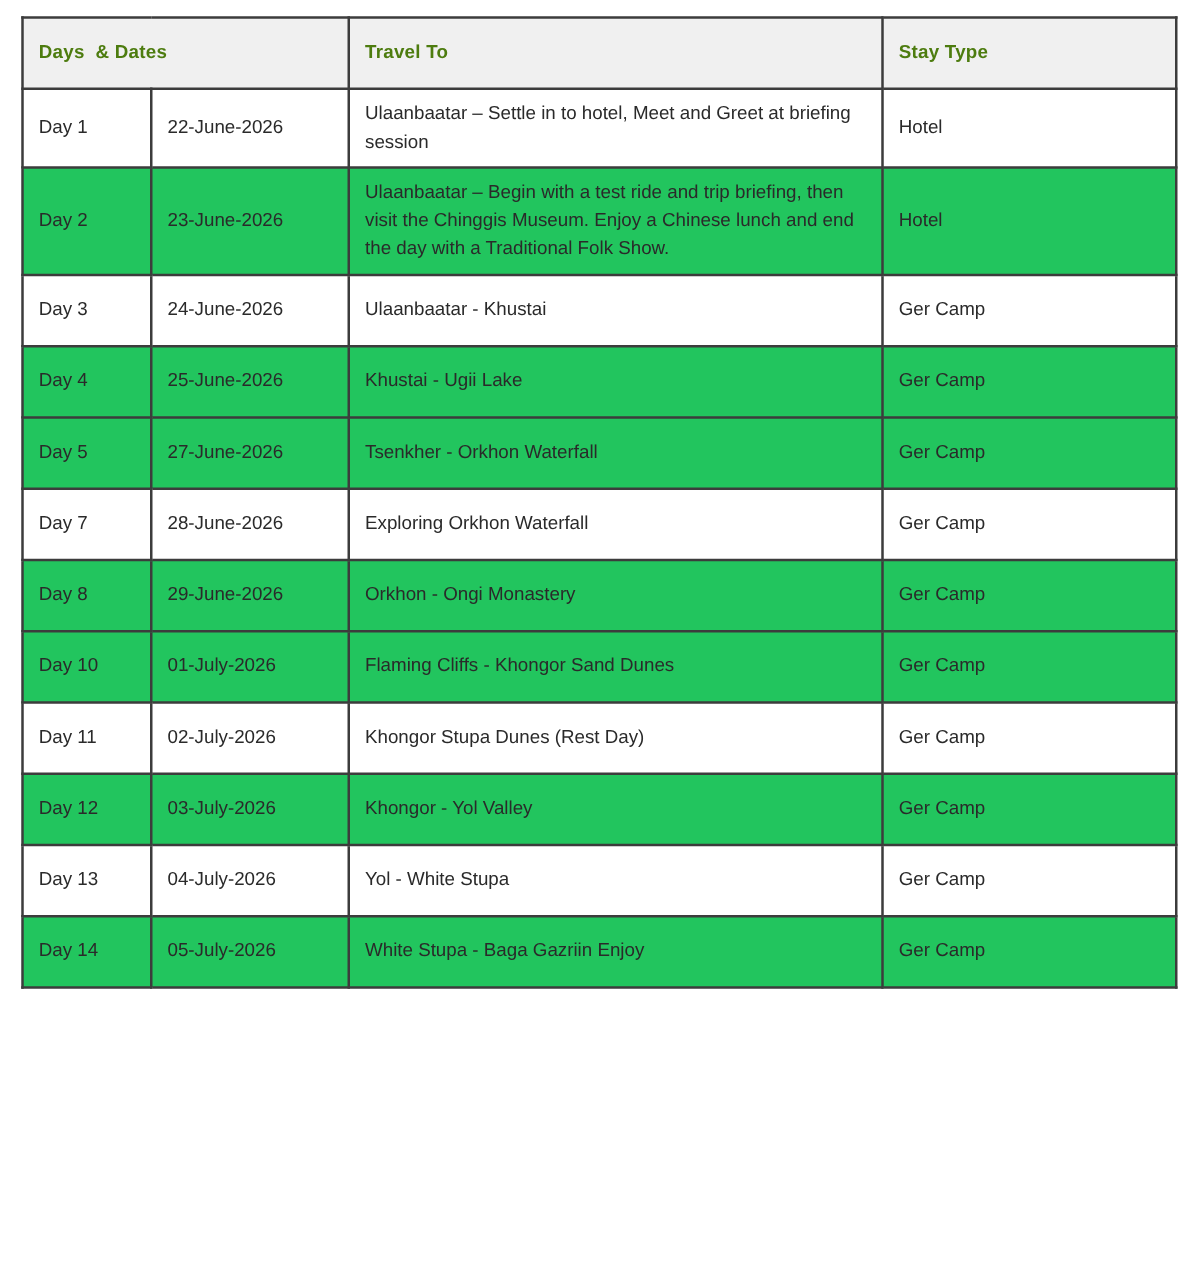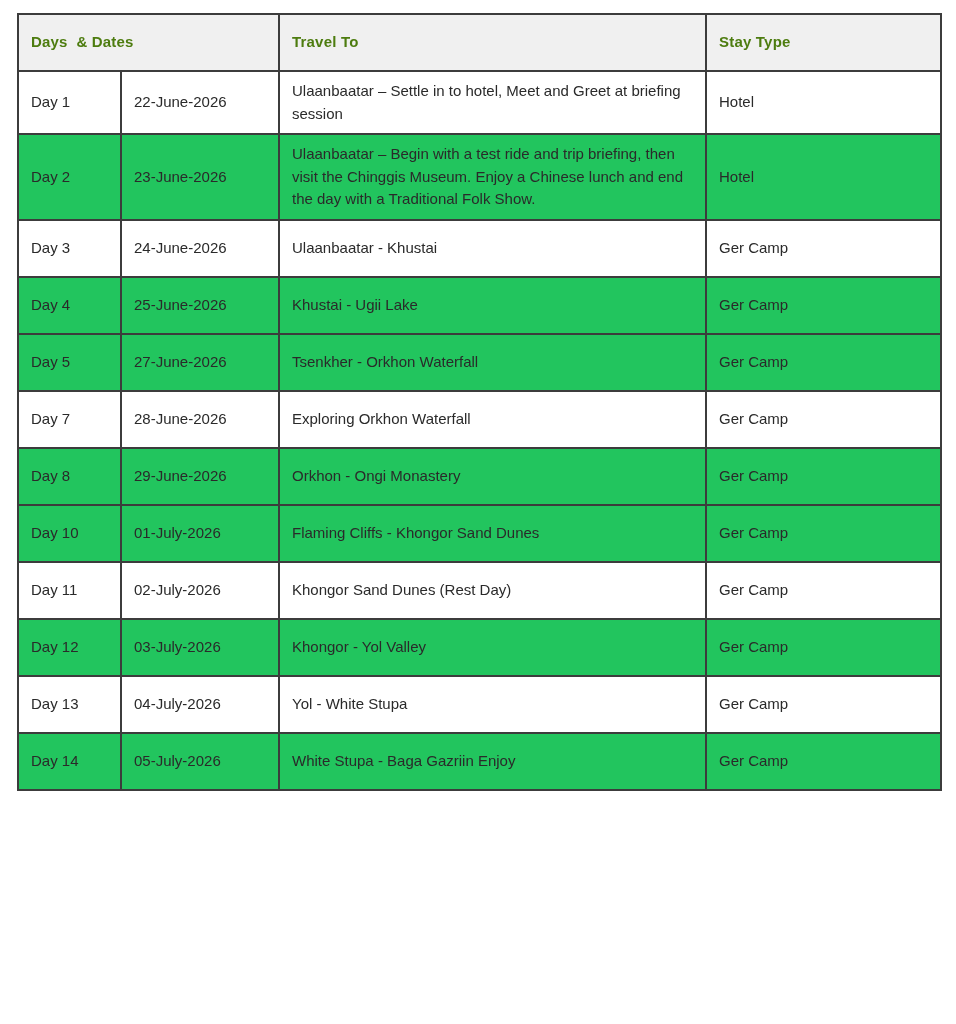--- a/index.html
+++ b/index.html
@@ -116,21 +116,21 @@
         </tr>
         <tr class="shaded">
           <td>Day 10</td>
           <td>01-July-2026</td>
           <td>Flaming Cliffs - Khongor Sand Dunes</td>
           <td>Ger Camp</td>
         </tr>
         <tr>
           <td>Day 11</td>
           <td>02-July-2026</td>
-          <td>Khongor Sand Dunes (Rest Day)</td>
+          <td>Khongor Stupa Dunes (Rest Day)</td>
           <td>Ger Camp</td>
         </tr>
         <tr class="shaded">
           <td>Day 12</td>
           <td>03-July-2026</td>
           <td>Khongor - Yol Valley</td>
           <td>Ger Camp</td>
         </tr>
         <tr>
           <td>Day 13</td>

